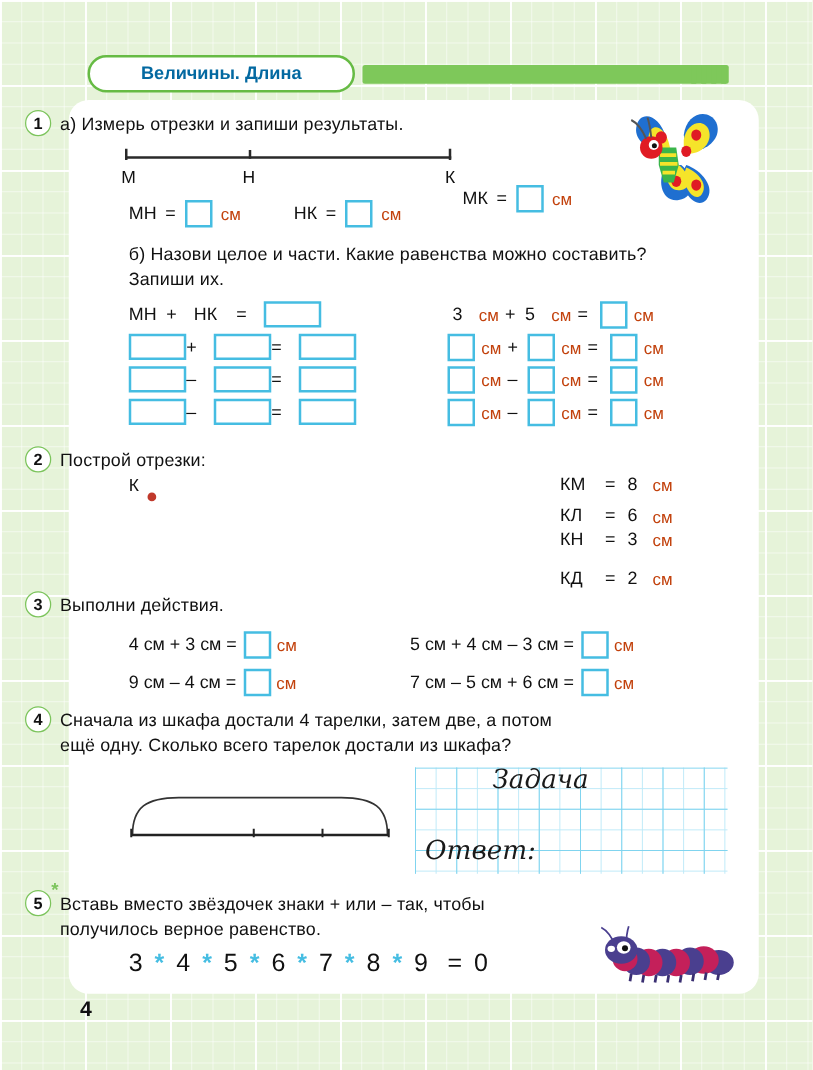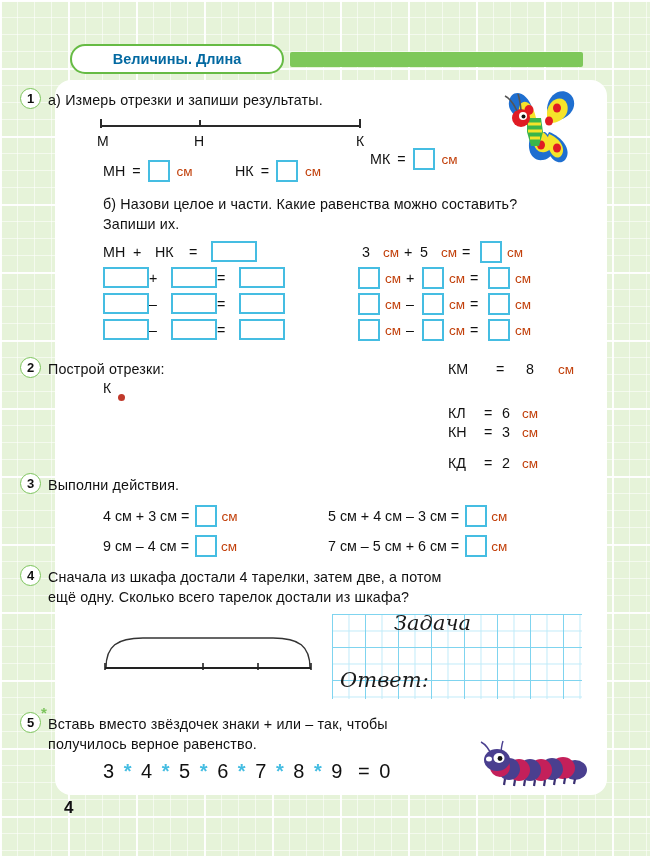--- a/index.html
+++ b/index.html
@@ -253,21 +253,21 @@
 
 <div class="ex" style="top:357px">
   <div class="num">
       <span>2</span>
     </div>
   <div class="txt" style="top:2px">Построй отрезки:</div>
 </div>
 <div class="seglbl" style="left:103px;top:380px;">К</div>
 <div id="kdot"></div>
 
-<div class="eqrow" style="left:448px;top:361px;gap:12px;">
+<div class="eqrow" style="left:448px;top:380px;">
   <span style="width:36px">КМ</span>
   <span style="width:18px;text-align:center">=</span>
   <span style="width:16px;text-align:center">8</span>
   <span class="cm" style="margin-left:4px">см</span>
 </div>
 <div class="eqrow" style="left:448px;top:405px;">
   <span style="width:36px">КЛ</span>
   <span style="width:18px;text-align:center">=</span>
   <span style="width:16px;text-align:center">6</span>
   <span class="cm" style="margin-left:4px">см</span>

